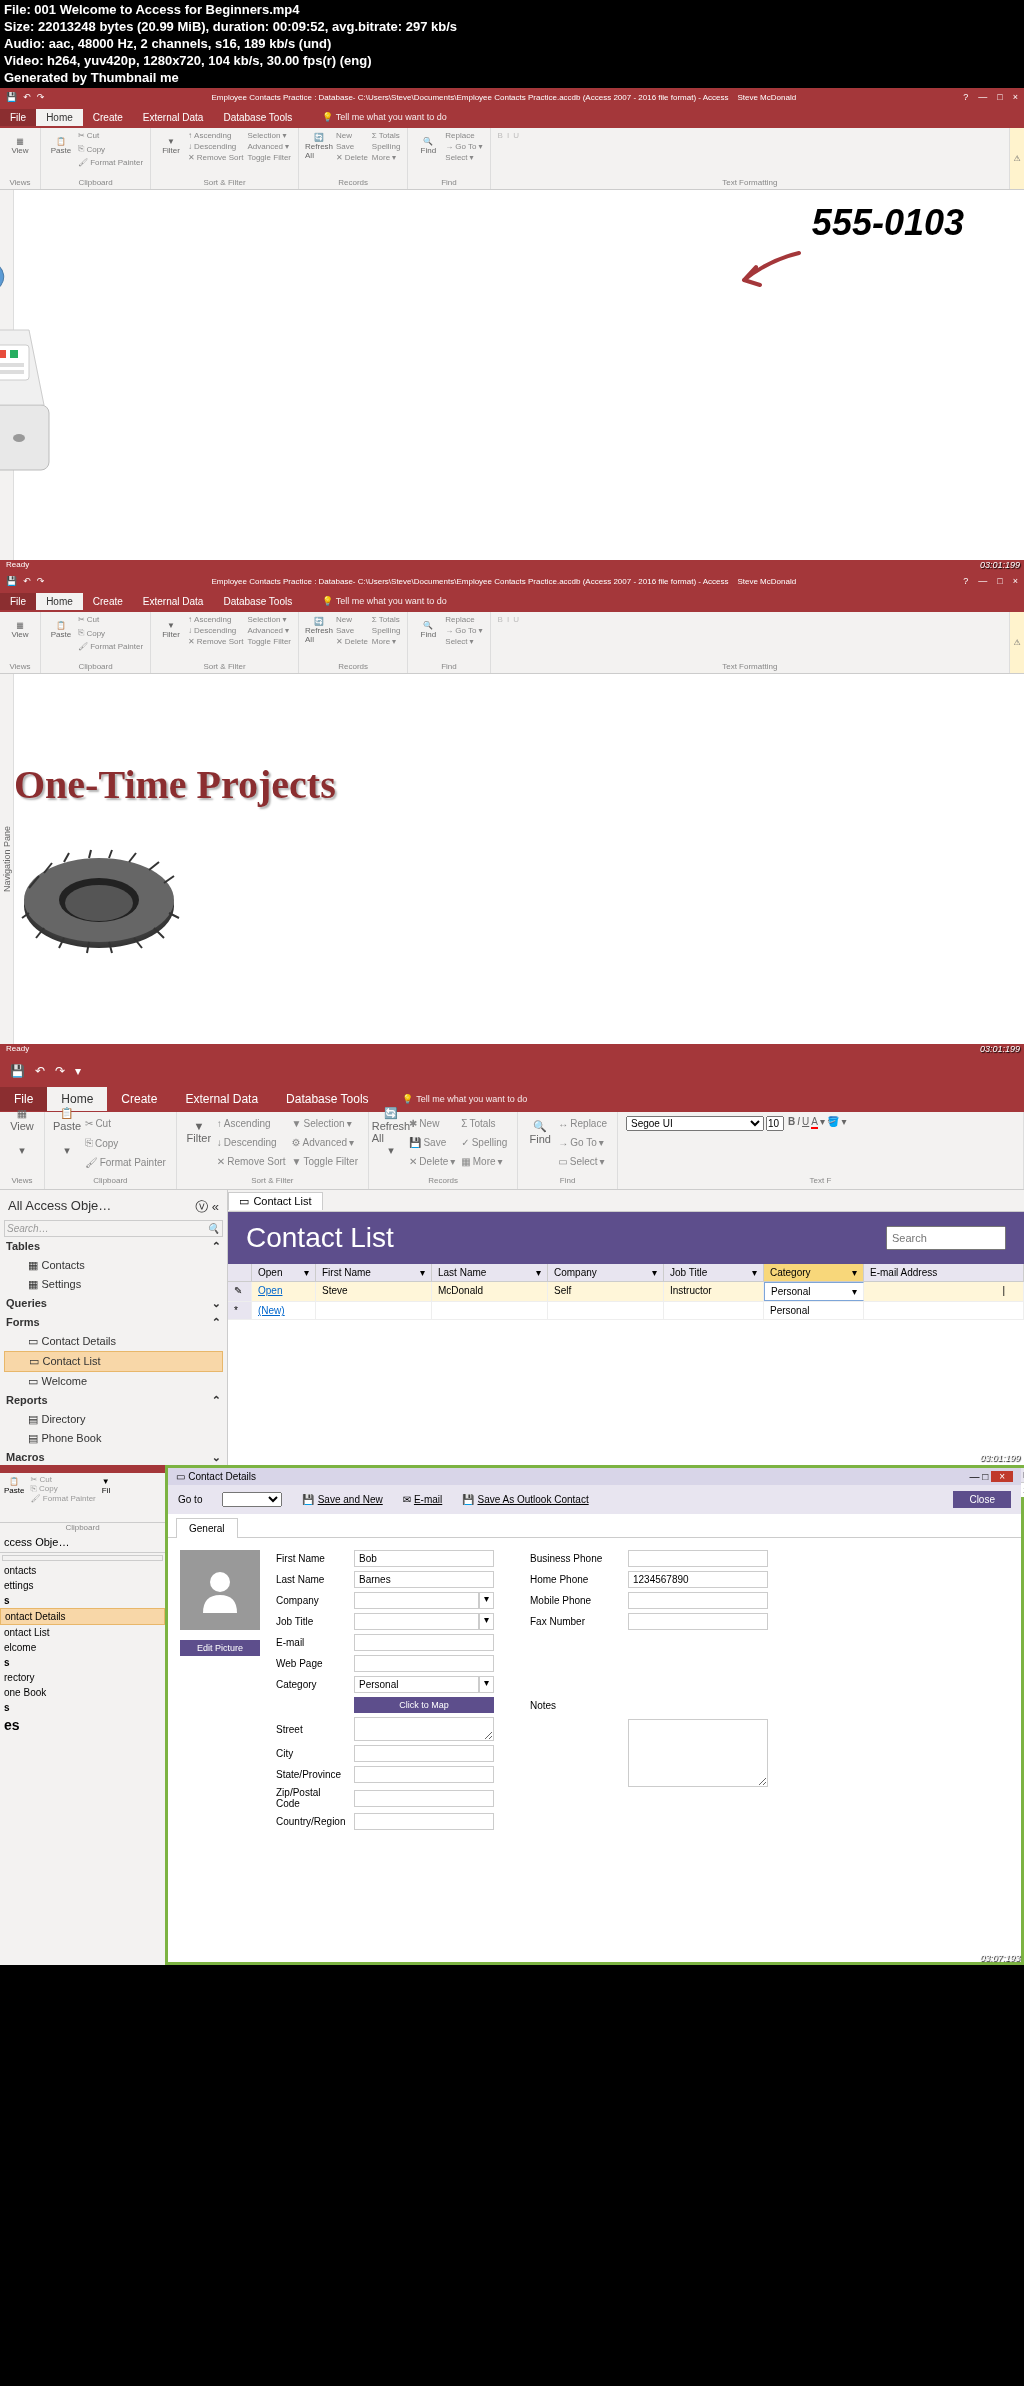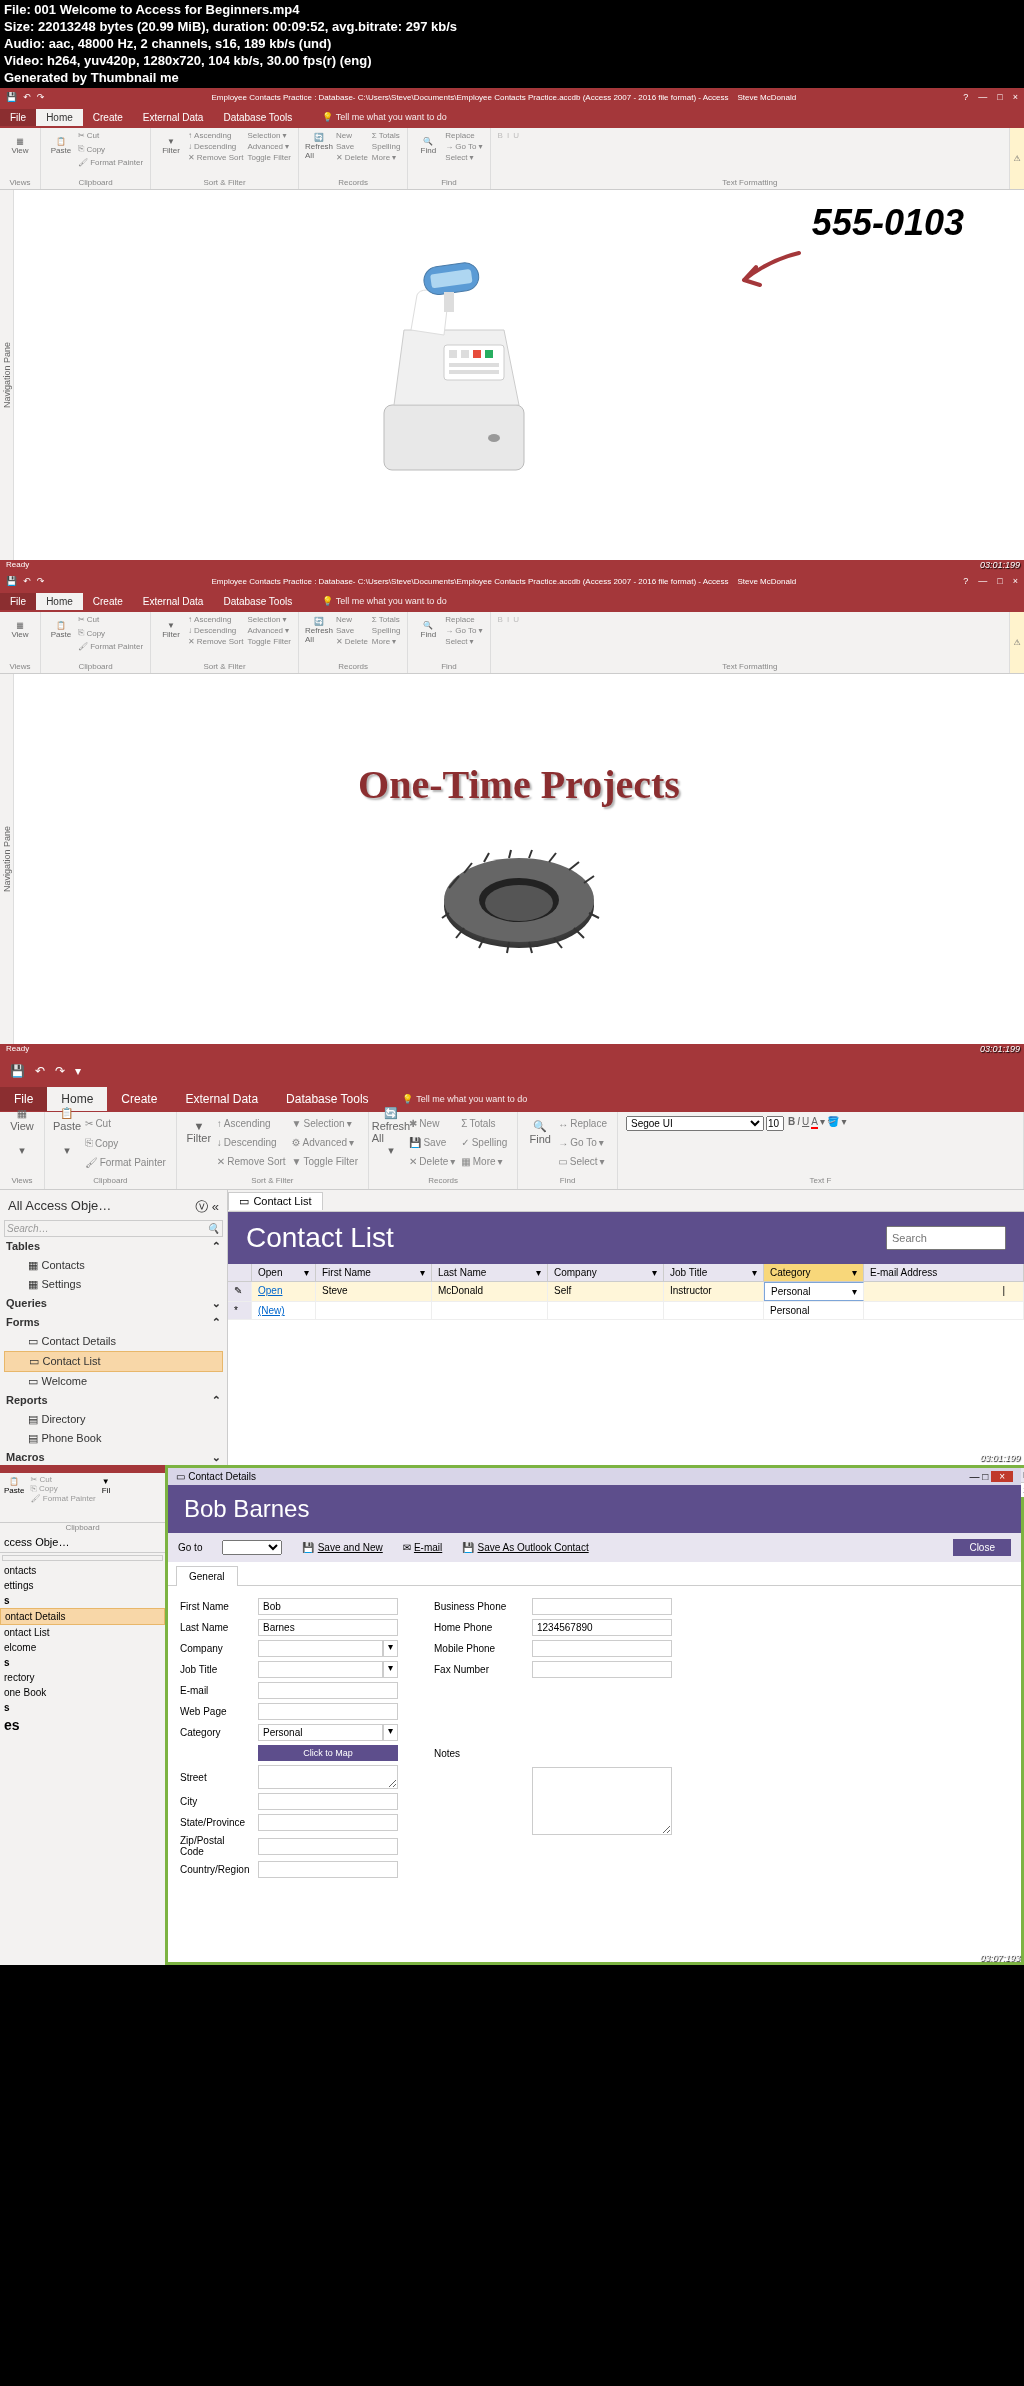--- a/index.html
+++ b/index.html
@@ -18,21 +18,21 @@
 .tellme{margin-left:20px;font-size:9px;opacity:.9;}
 .ribbon{background:#f3f2f1;border-bottom:1px solid #ccc;height:62px;display:flex;font-size:8px;color:#666;}
 .ribbongroup{border-right:1px solid #ddd;padding:2px 6px;display:flex;flex-direction:column;justify-content:space-between;min-width:40px;}
 .ribbongroup .label{text-align:center;font-size:8px;color:#888;}
 .ribbonitems{display:flex;flex-wrap:wrap;gap:2px;align-items:flex-start;}
 .ribbonitem{display:flex;align-items:center;gap:2px;font-size:8px;color:#888;padding:1px;}
 .bigicon{width:28px;height:32px;display:flex;flex-direction:column;align-items:center;justify-content:center;font-size:8px;}
 .canvas{background:#fff;display:flex;height:370px;}
 .navpane{width:14px;background:#f3f2f1;border-right:1px solid #ddd;display:flex;align-items:center;justify-content:center;}
 .navpane span{writing-mode:vertical-lr;transform:rotate(180deg);font-size:9px;color:#666;}
-.content{flex:1;display:flex;flex-direction:column;align-items:center;justify-content:center;position:relative;}
+.content{flex:1;display:flex;flex-direction:column;justify-content:center;position:relative;}
 .statusbar{background:#a4373a;height:12px;color:#fff;font-size:8px;padding:0 6px;display:flex;justify-content:space-between;}
 .cashreg{width:200px;height:230px;position:relative;}
 .phonenum{font-family:Impact,Arial;font-weight:bold;font-size:36px;font-style:italic;position:absolute;top:12px;right:60px;}
 .arrow{position:absolute;top:55px;right:220px;}
 .onetime{font-family:'Times New Roman',serif;font-size:40px;font-weight:bold;color:#8b2e30;text-shadow:2px 2px 2px rgba(0,0,0,.3);}
 .gear{width:170px;height:110px;margin-top:40px;}
 
 
 .titlebar3{background:#a4373a;height:30px;display:flex;align-items:center;color:#fff;font-size:12px;padding:0 10px;}
 .qat{display:flex;gap:10px;}
@@ -596,33 +596,41 @@
  <div style="padding:2px 4px;font-size:10px">rectory</div>
  <div style="padding:2px 4px;font-size:10px">one Book</div>
  <div style="padding:2px 4px;font-size:10px;font-weight:bold">s</div>
  <div style="padding:2px 4px;font-size:14px;font-weight:bold">es</div>
 </div>
 <div class="detailwin">
  <div class="detailtitle">
   <span>▭ <span>Contact Details</span></span>
   <span><span>—</span> <span>□</span> <span class="detailclose">×</span></span>
  </div>
- <div class="detailhdr">Bob Barnes</div>
  <div class="detailtb">
   <span>Go to</span>
   <select style="width:60px;font-size:10px"></select>
   <span>💾 <span style="text-decoration:underline">Save and New</span></span>
   <span>✉ <span style="text-decoration:underline">E-mail</span></span>
   <span>💾 <span style="text-decoration:underline">Save As Outlook Contact</span></span>
   <span class="closeb">Close</span>
  </div>
  <div><span class="gentab">General</span></div>
  <div style="border-top:1px solid #ccc;margin-top:-1px"></div>
  <div class="formgrid">
   <div>
+   <div class="avatar">
+            <svg viewBox="0 0 50 50">
+              <circle cx="25" cy="17" r="10" fill="#fff"></circle>
+              <path d="M 8 48 Q 8 30 25 30 Q 42 30 42 48 Z" fill="#fff"></path>
+            </svg>
+          </div>
+   <div class="editpic">Edit Picture</div>
+  </div>
+  <div>
    <div class="formfields">
     <span>First Name</span>
             <input value="Bob" style="">
             <span></span>
             <span>Business Phone</span>
             <input style="">
     <span>Last Name</span>
             <input value="Barnes" style="">
             <span></span>
             <span>Home Phone</span>

